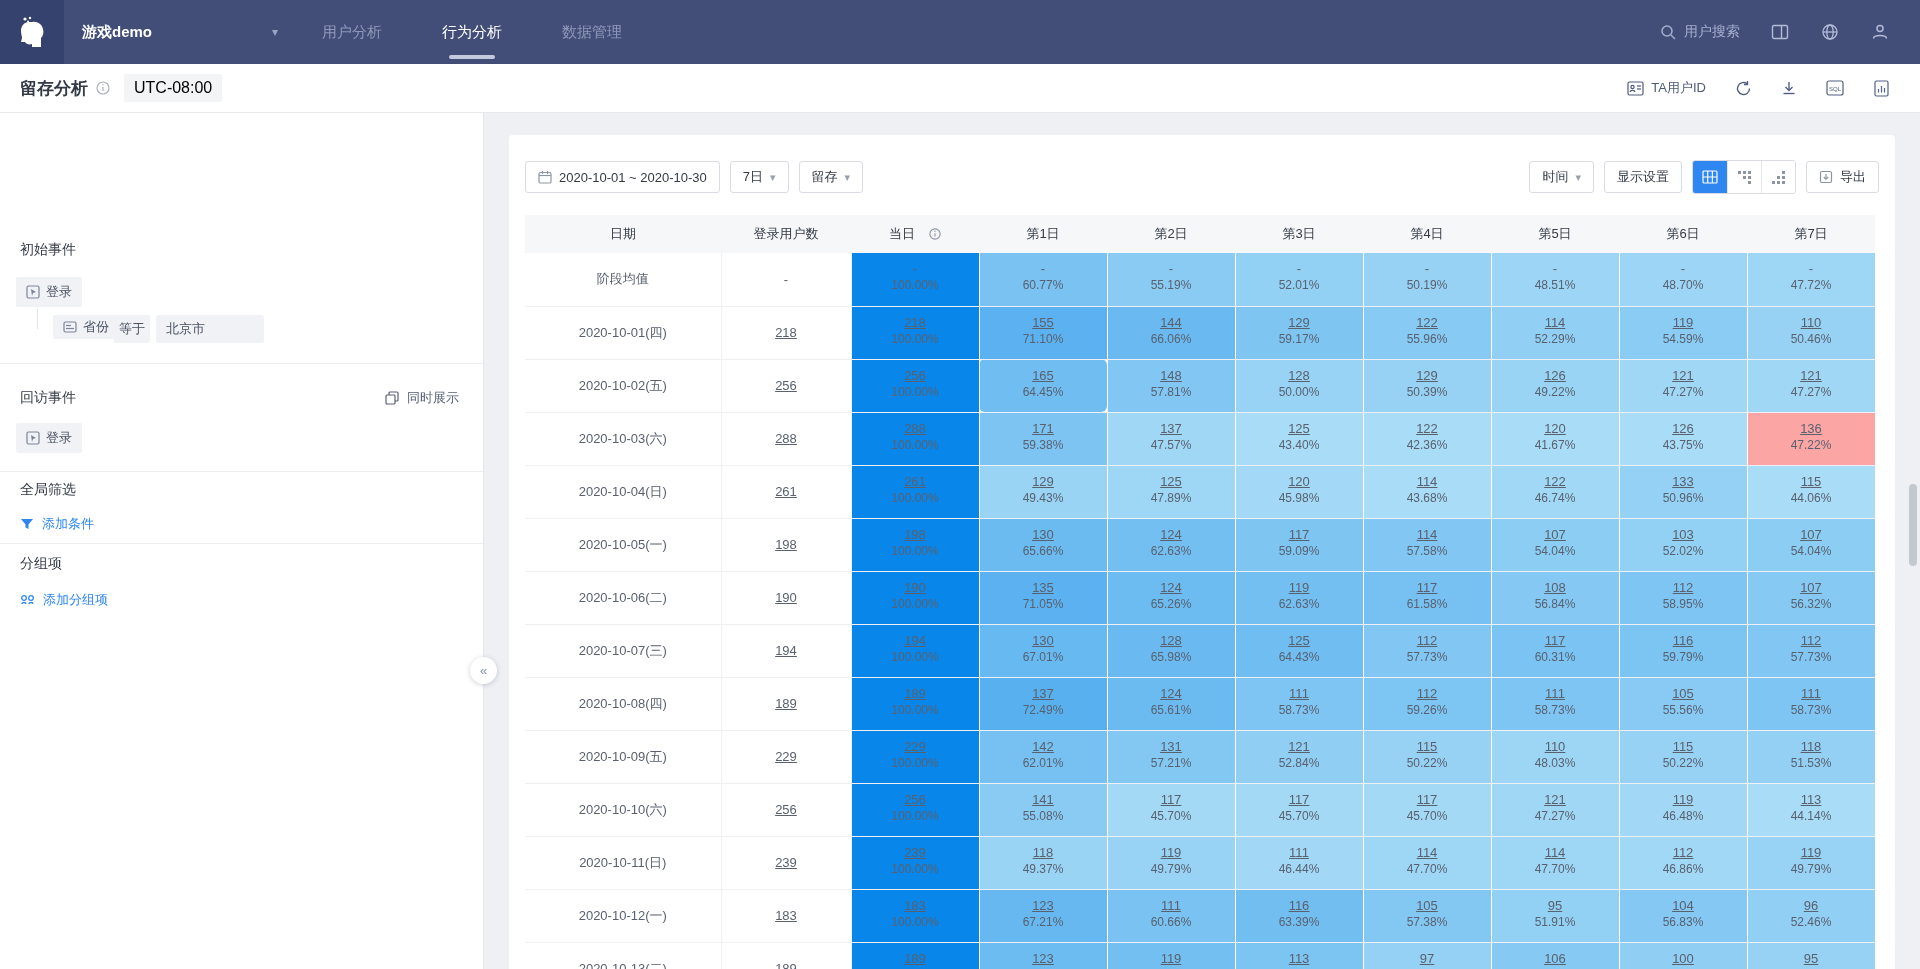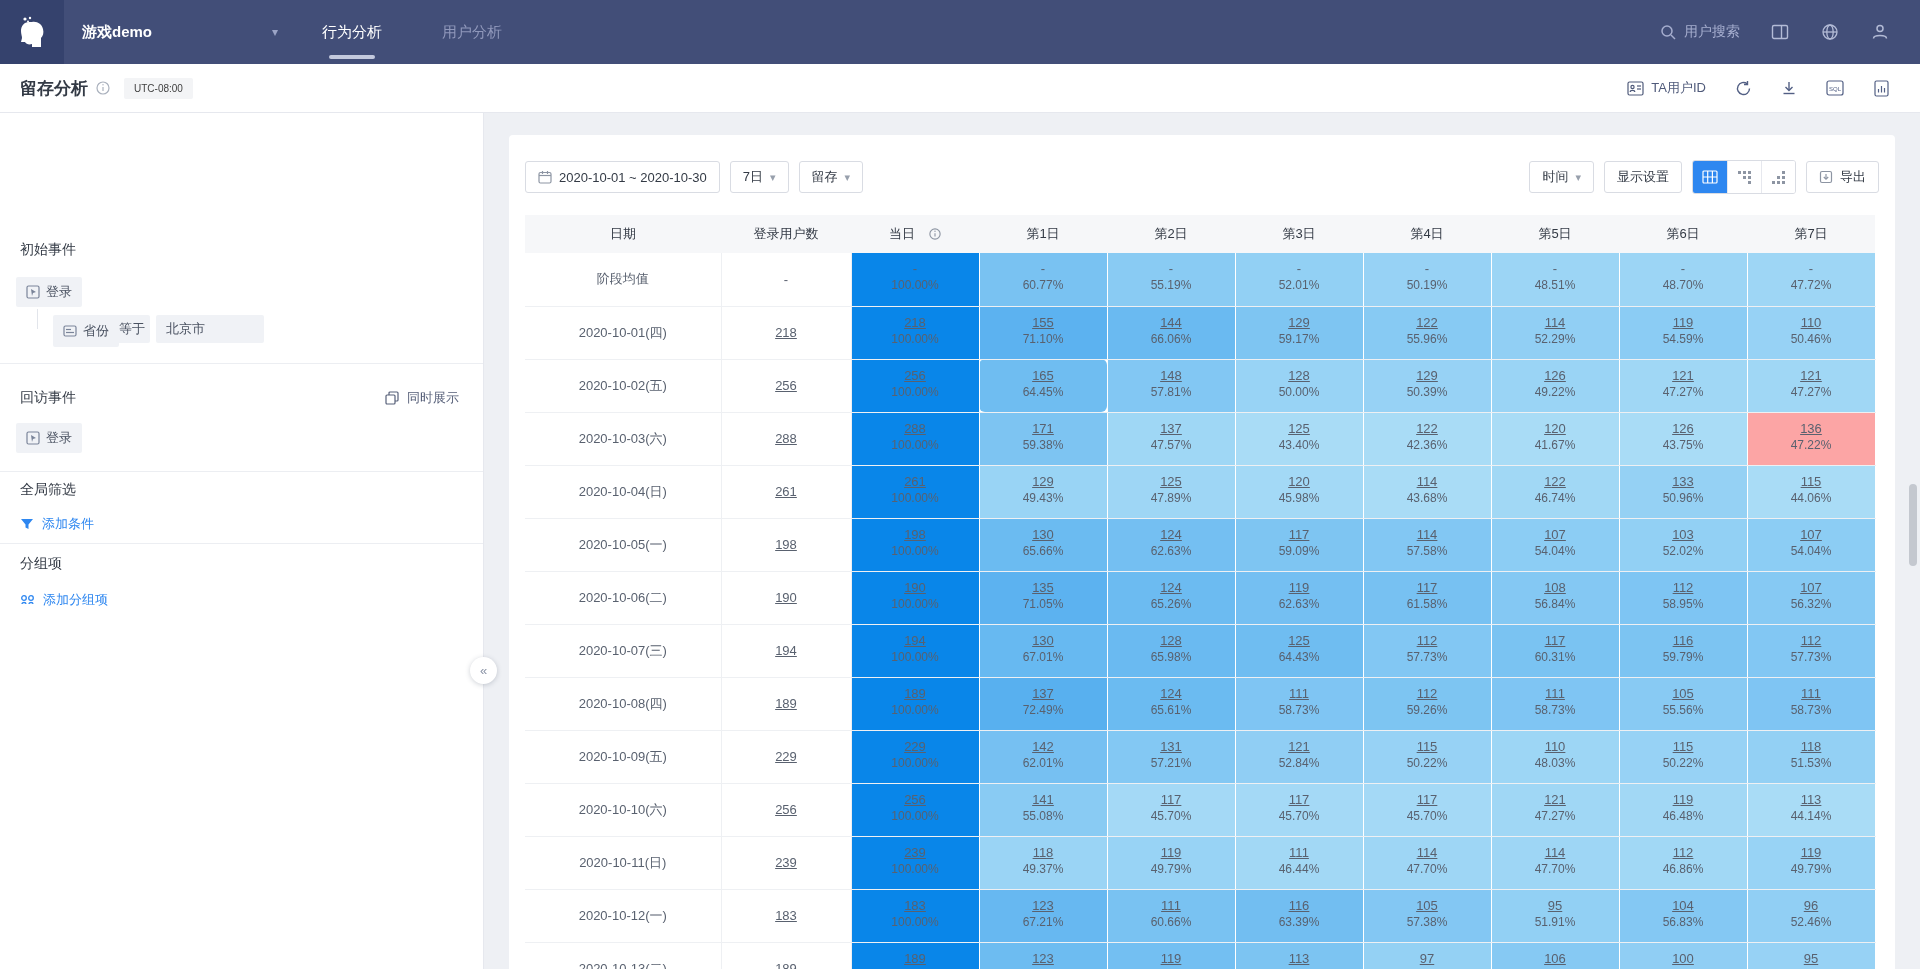--- a/index.html
+++ b/index.html
@@ -19,21 +19,21 @@
                           width:46px; height:4px; border-radius:2px; background:#c3c9dd; }
   .nav-right { margin-left:auto; display:flex; align-items:center; gap:30px; padding-right:30px; color:#b3bbd6; }
   .nav-search { display:flex; align-items:center; gap:8px; font-size:14px; color:#a6aecf; cursor:text; }
   .nav-icon { width:20px; height:20px; display:flex; align-items:center; justify-content:center; cursor:pointer; }
 
   
   .subheader { position:absolute; left:0; top:64px; width:1920px; height:49px; background:#fff;
                border-bottom:1px solid #e6e8ee; display:flex; align-items:center; }
   .report-title { font-size:17px; font-weight:700; color:#333a45; margin-left:20px; }
   .info-ic { margin-left:8px; color:#aab1bd; display:flex; }
-  .tz-tag { margin-left:14px; background:#f3f4f6; border-radius:2px; padding:5px 10px; font-size:10px; color:#404040;text-align:right; }
+  .tz-tag { margin-left:14px; background:#f3f4f6; border-radius:2px; padding:5px 10px; font-size:16px; color:#000000;text-align:right; }
   .sub-right { margin-left:auto; display:flex; align-items:center; gap:28px; padding-right:30px; color:#525f84; }
   .ta-id { display:flex; align-items:center; gap:7px; font-size:13px; color:#4f5a7a; cursor:pointer; }
   .sub-ic { width:18px; height:18px; display:flex; align-items:center; justify-content:center; cursor:pointer; }
 
   
   .sidebar { position:absolute; left:0; top:113px; width:484px; height:856px; background:#fff; border-right:1px solid #e6e8ee;padding-left:32px; }
   .sec-title { position:absolute; left:20px; font-size:14px; color:#333a45; }
   .tag-btn { position:absolute; height:30px; display:inline-flex; align-items:center; gap:6px; padding:0 10px;
              background:#f0f2f6; border-radius:2px; font-size:13px; color:#4a5261; cursor:pointer; }
   .tag-btn svg { flex:0 0 auto; }
@@ -88,26 +88,29 @@
       <circle cx="8" cy="3" r="1.6"></circle>
         <circle cx="13" cy="2" r="1.2"></circle>
         <circle cx="11" cy="5.5" r="1"></circle>
     </svg>
   </div>
   <div class="project">
     <span>游戏demo</span>
     <span class="chev">▾</span>
   </div>
   <div class="nav-menu">
+      <div class="nav-item">
+        <span>用户分析</span>
+      </div>
       <div class="nav-item active">
         <span>行为分析</span>
         <div class="ind"></div>
       </div>
       <div class="nav-item">
-        <span>用户分析</span>
+        <span>数据管理</span>
       </div>
     </div>
   <div class="nav-right">
     <div class="nav-search">
       <svg width="16" height="16" viewBox="0 0 16 16" fill="none" stroke="currentColor" stroke-width="1.5">
         <circle cx="7" cy="7" r="5"></circle>
           <line x1="11" y1="11" x2="15" y2="15"></line>
       </svg>
       <span>用户搜索</span>
     </div>
@@ -190,21 +193,21 @@
   <div class="tag-btn" style="left:16px; top:164px">
     <svg width="14" height="14" viewBox="0 0 14 14" fill="none" stroke="#7a8499" stroke-width="1.2">
       <rect x="1" y="1" width="12" height="12" rx="1.5"></rect>
         <path d="M5 4 L10 7 L7 8 L6 11 Z" fill="#7a8499" stroke="none"></path>
     </svg>
     <span>登录</span>
   </div>
 
   <div class="connector" style="left:37px; top:196px; height:20px"></div>
 
-  <div class="tag-btn" style="left:53px; top:202px; height:32px">
+  <div class="tag-btn" style="left:53px; top:202px; height:24px">
     <svg width="14" height="12" viewBox="0 0 14 12" fill="none" stroke="#7a8499" stroke-width="1.2">
       <rect x="1" y="1" width="12" height="10" rx="1.5"></rect>
         <line x1="3" y1="4.5" x2="8" y2="4.5"></line>
         <line x1="3" y1="7.5" x2="11" y2="7.5"></line>
     </svg>
     <span>省份</span>
   </div>
   <div class="tag-plain" style="left:114px; top:202px; width:36px">
     <span>等于</span>
   </div>

